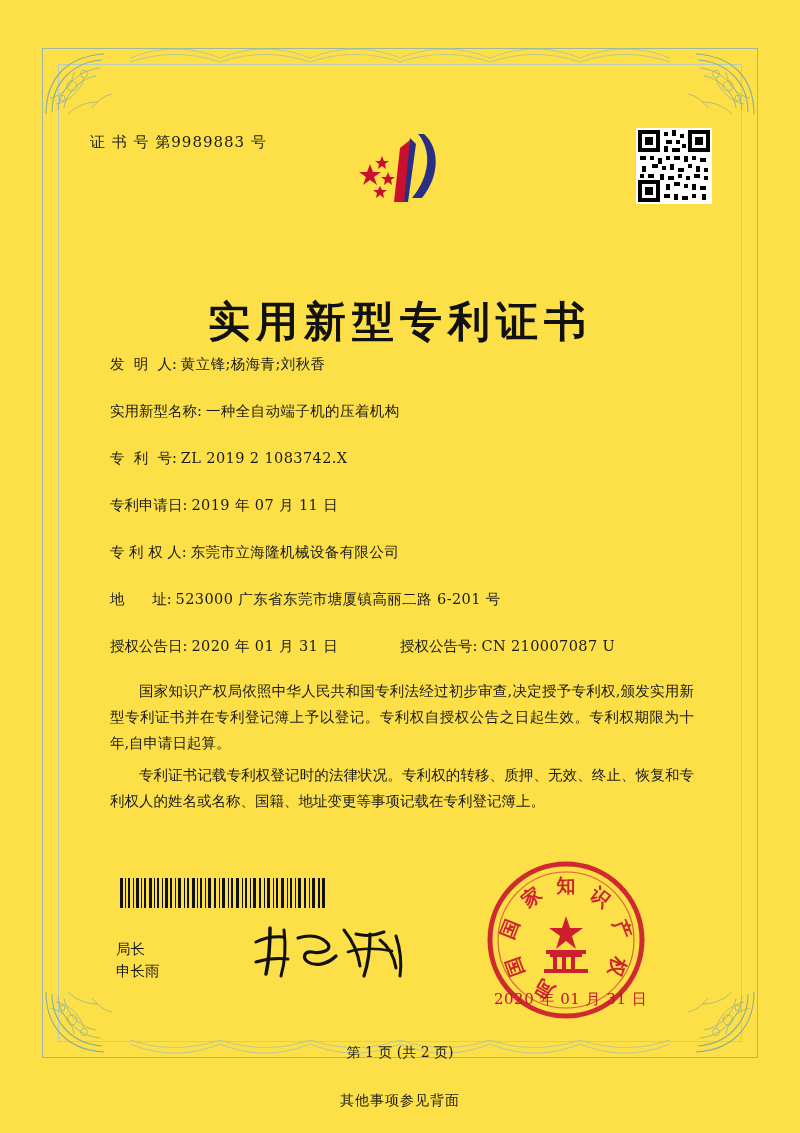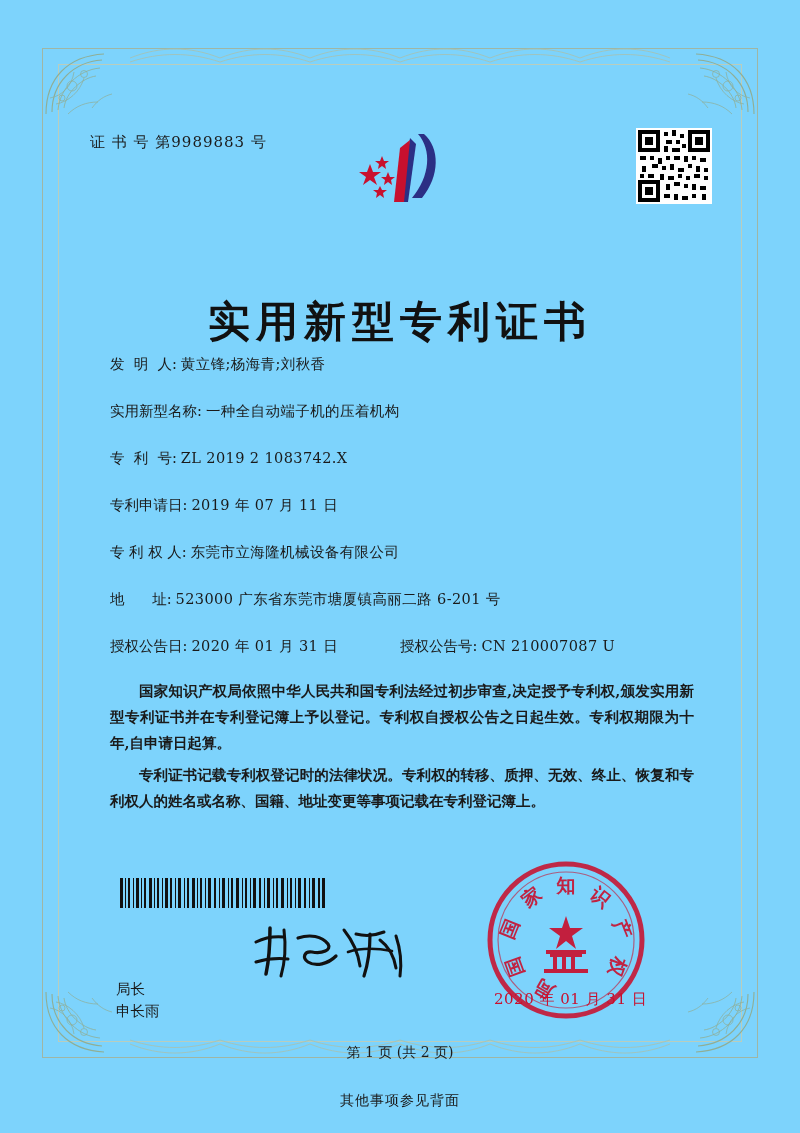--- a/index.html
+++ b/index.html
@@ -8,21 +8,21 @@
     background: #ffffff;
   }
   body {
     font-family: "DejaVu Sans", "Liberation Sans", sans-serif;
   }
   .page {
     position: relative;
     width: 800px;
     height: 1133px;
     margin: 0 auto;
-    background: #7dd3fc;
+    background: #fde047;
     overflow: hidden;
   }
   
   .border-outer {
     position: absolute;
     left: 42px;
     top: 48px;
     width: 716px;
     height: 1010px;
     border: 1px solid #9fb6a4;
@@ -138,42 +138,40 @@
     width: 584px;
     font-family: "DejaVu Serif", "Liberation Serif", serif;
     font-size: 14.5px;
     line-height: 26px;
     color: #1a1a1a;
     text-align: justify;
   }
   .paras p {
     margin: 0 0 6px 0;
     text-indent: 2em;
-    font-weight: bold;
   }
 
   
   .barcode {
     position: absolute;
     left: 120px;
     top: 878px;
     width: 205px;
     height: 30px;
   }
 
   
   .sig-label {
     position: absolute;
     left: 116px;
     top: 938px;
     font-family: "DejaVu Serif", "Liberation Serif", serif;
     font-size: 14.5px;
     line-height: 22px;
     color: #1a1a1a;
-    margin-top: 40px;
   }
   .sig-script {
     position: absolute;
     left: 248px;
     top: 918px;
     width: 170px;
     height: 66px;
   }
 
   

